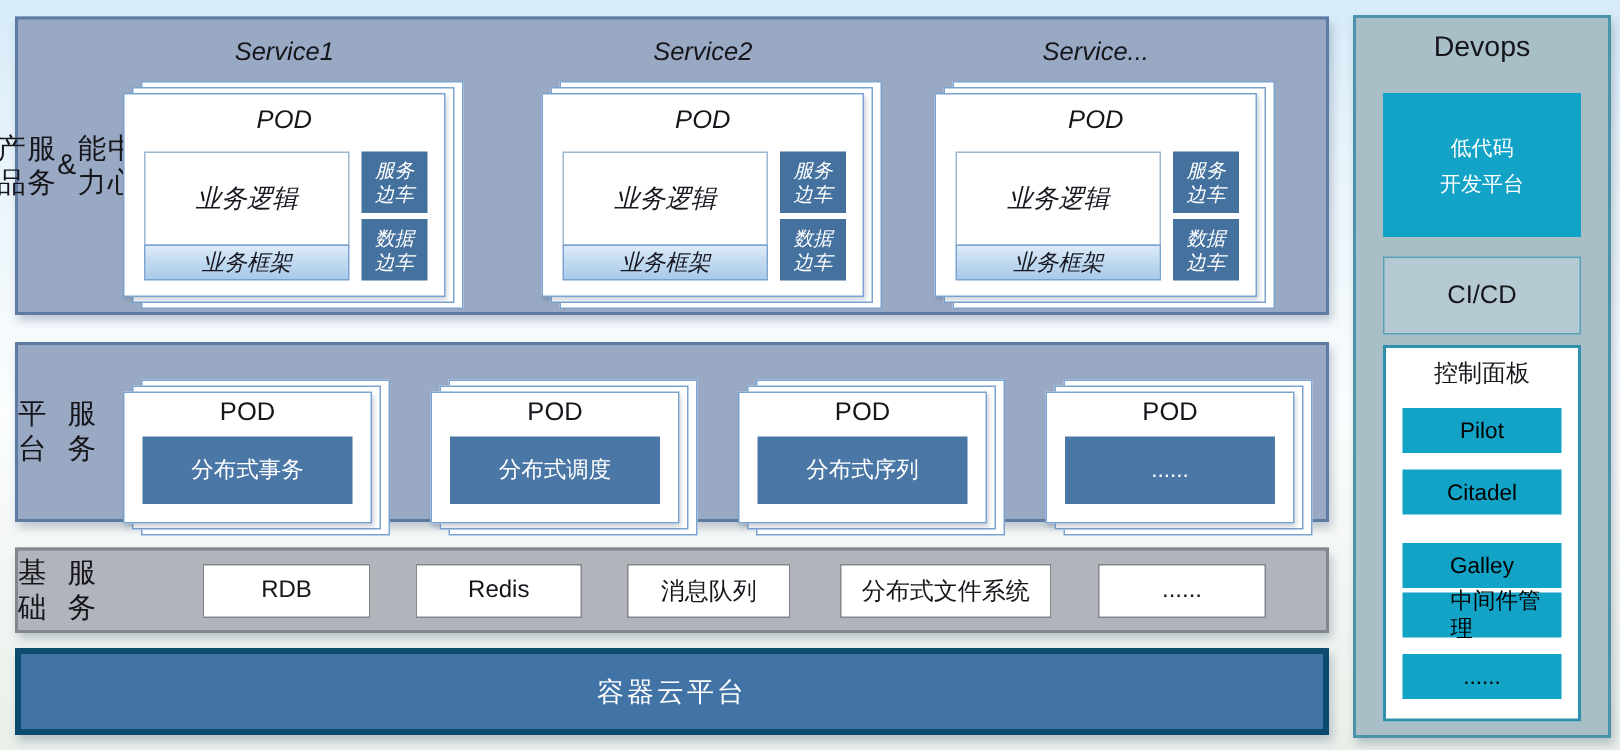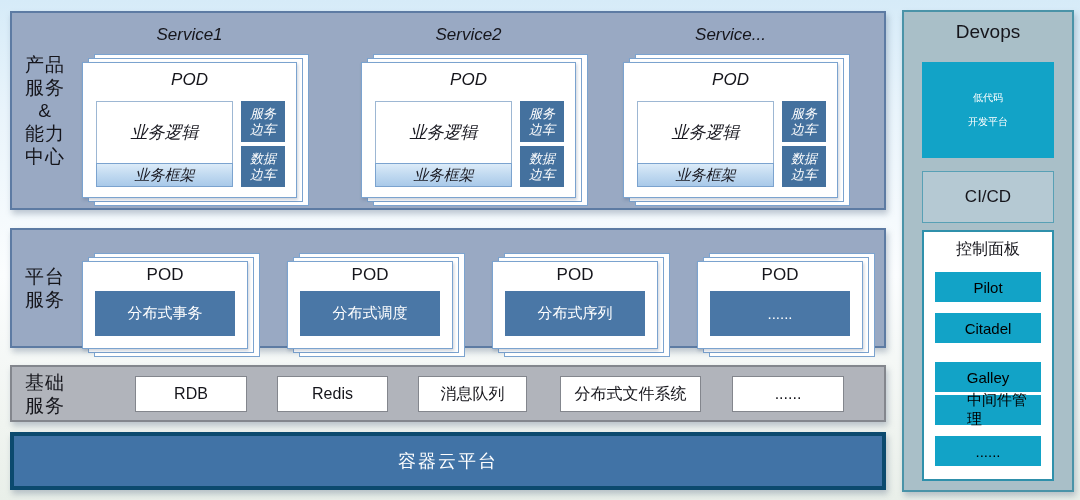--- a/index.html
+++ b/index.html
@@ -13,21 +13,21 @@
 
   
   .panel {
     position:absolute;
     background:var(--row-panel-bg,#99a9c3);
     border:2px solid var(--row-panel-border,#5d7ba3);
     box-shadow:2px 4px 6px rgba(96,115,140,.38);
   }
   .row-label {
     position:absolute; left:0; top:0; bottom:0; width:66px;
-    display:flex; flex-direction:column; align-items:center; justify-content:center;
+    display:flex; flex-direction:row; align-items:center; justify-content:center;
     font-size:19px; line-height:23px; color:#15151b; letter-spacing:1px;
   }
 
   
   #row-product { left:10px; top:11px; width:876px; height:199px; }
   .service { position:absolute; top:12px; width:215px;font-style:italic; }
   .s1{ left:70px; } .s2{ left:349px; } .s3{ left:611px; }
   .svc-title { height:24px; text-align:center; font-size:17px; color:#15151b; }
   .stack { position:relative; margin-top:13px; height:136px;border-radius:29px; }
   .stack::before, .stack::after {
@@ -95,21 +95,21 @@
 
   
   #devops {
     position:absolute; left:902px; top:10px; width:172px; height:482px;
     background:var(--devops-bg,#a9bfc8); border:2px solid var(--devops-border,#4a93a8);
     box-shadow:2px 4px 6px rgba(96,115,140,.38);
   }
   .devops-title { margin-top:9px; text-align:center; font-size:19px; color:#15151b; }
   .lowcode {
     position:absolute; left:18px; top:50px; width:132px; height:96px;
-    background:var(--cyan,#12a3c7); color:#fff; font-size:10px; line-height:24px;
+    background:var(--cyan,#12a3c7); color:#fff; font-size:14px; line-height:24px;
     display:flex; flex-direction:column; align-items:center; justify-content:center;
   }
   .lowcode span { display:block; }
   .cicd {
     position:absolute; left:18px; top:159px; width:132px; height:52px;
     background:#b5c9d3; border:1px solid #58a0b5; color:#15151b; font-size:17px;
     display:flex; align-items:center; justify-content:center;
   }
   .control {
     position:absolute; left:18px; top:218px; width:132px; height:251px;

